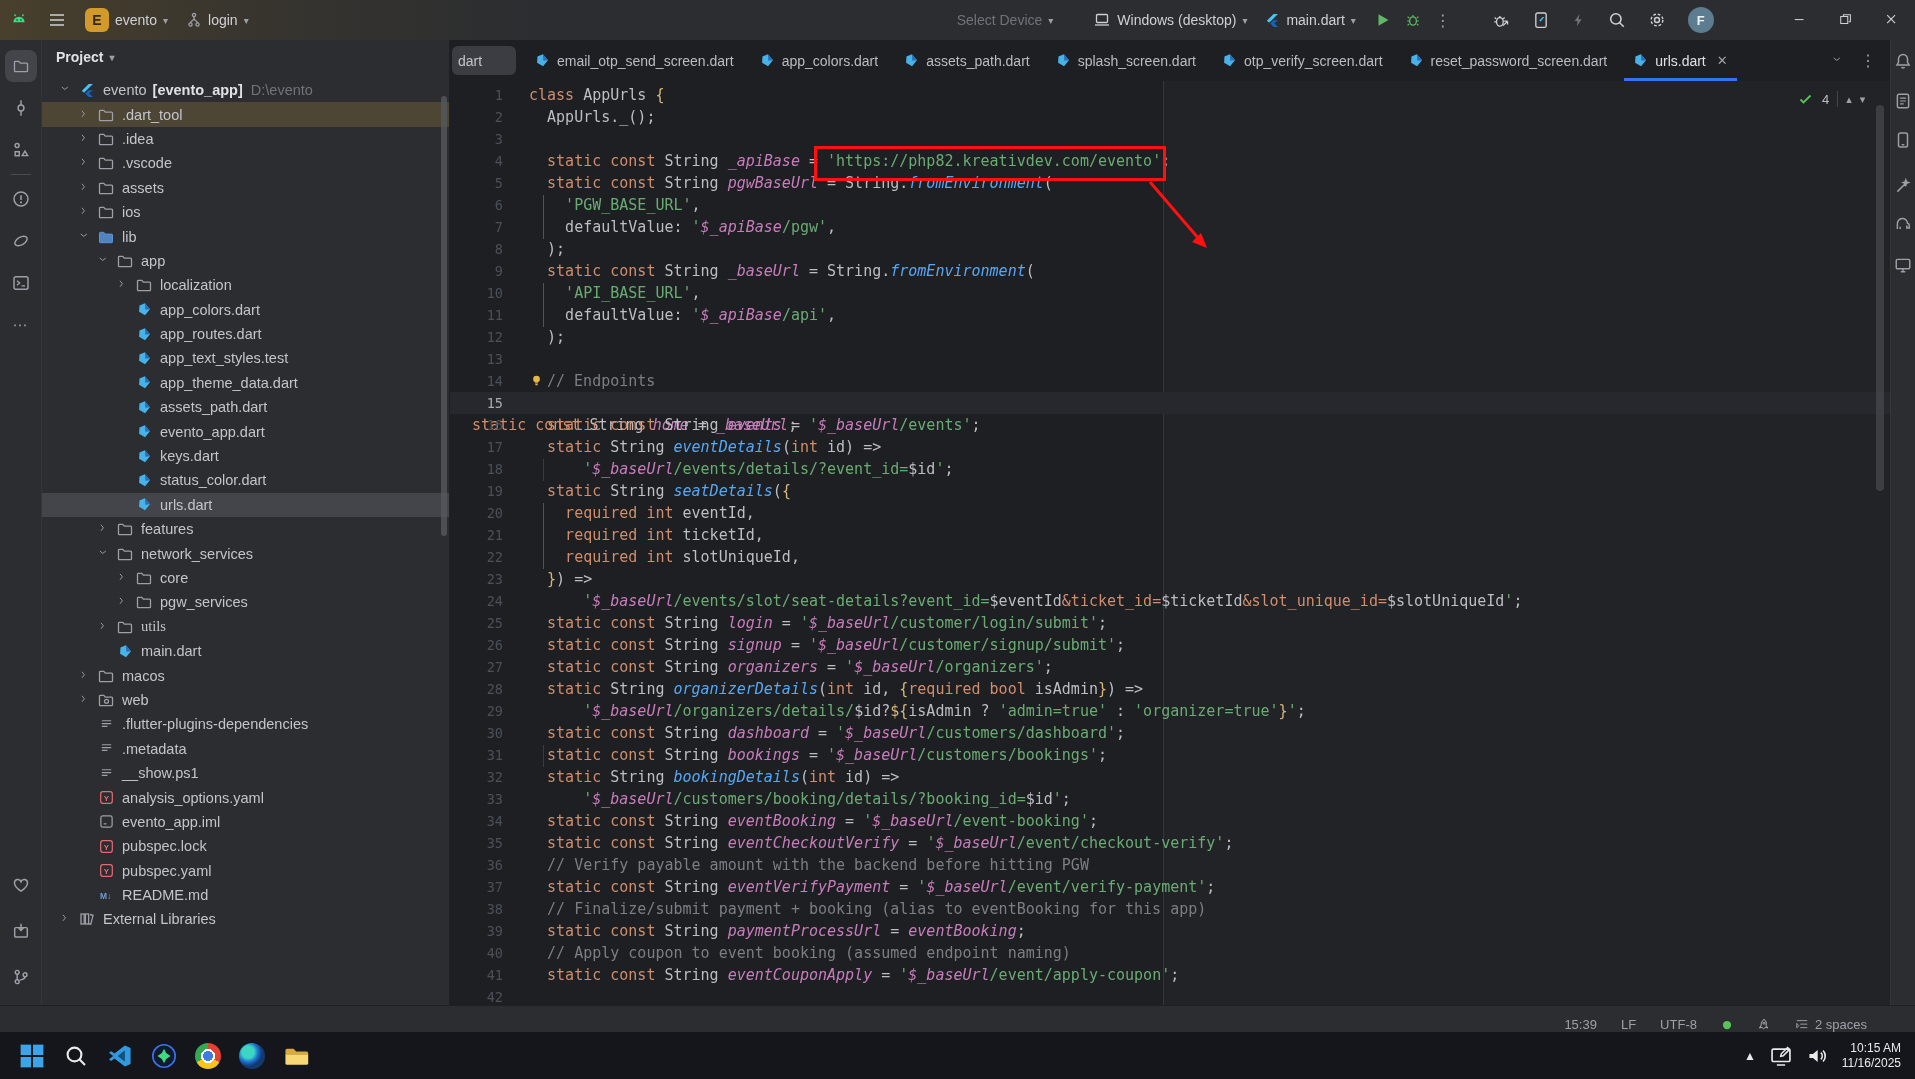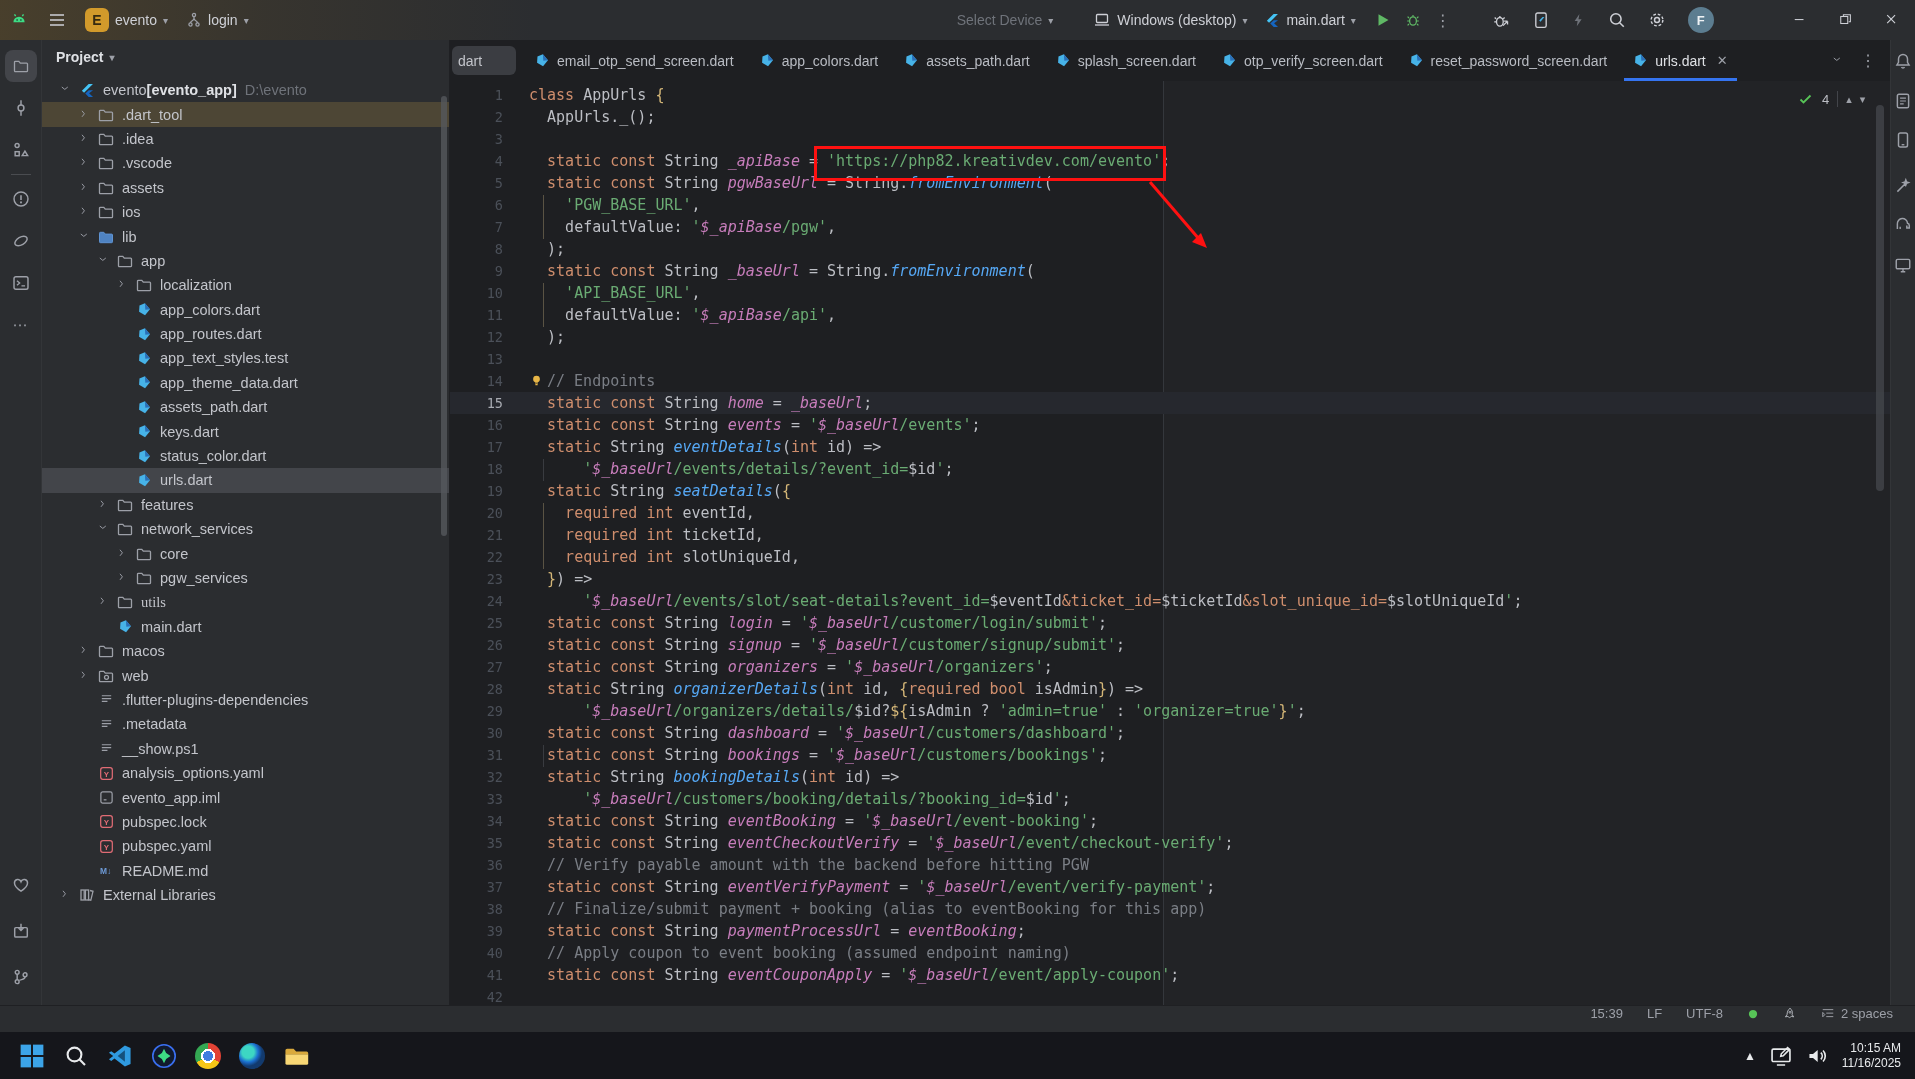--- a/index.html
+++ b/index.html
@@ -32,21 +32,21 @@
   .stripe-div { width:20px; height:1px; background:#4a4c50; margin:8px 0; }
   #stripe-bottom { margin-top:auto; display:flex; flex-direction:column; align-items:center; gap:14px; padding-bottom:12px; }
 
   #panel { position:absolute; left:42px; top:40px; width:408px; height:965px; background:#2b2d30; border-right:1px solid #1f2023; }
   #panel-header { height:34px; display:flex; align-items:center; padding-left:14px; gap:6px;
     color:#dfe1e5; font-size:14px; font-weight:bold; }
   #tree { position:absolute; left:0; top:38px; right:0; bottom:0; overflow:hidden; }
   .trow { height:24.4px; display:flex; align-items:center; font-size:14.5px; color:#c3c5cb; white-space:nowrap; }
   .trow .chv { width:18px; color:#9da0a8; font-size:11px; text-align:center; flex:none; }
   .trow .ic { width:18px; height:18px; flex:none; margin-right:7px; display:flex; align-items:center; justify-content:center; }
-  .trow .tag { font-weight:bold; color:#dfe1e5; }
+  .trow .tag { font-weight:bold; color:#dfe1e5; margin-left:6px; }
   .trow .note { color:#6f737a; margin-left:8px; }
   .trow.context { background:#4d4635; }
   .trow.selected { background:#43454a; }
   .trow.green { background:#2b4539; }
   #tree-scroll { position:absolute; right:2px; top:56px; width:6px; height:440px; background:#55585d; border-radius:3px; opacity:.8; }
 
   
   #tabbar { position:absolute; left:450px; top:40px; width:1440px; height:41px; background:#1e1f22;
     display:flex; align-items:stretch; color:#b9bcc3; font-size:14px; }
   .tab { display:flex; align-items:center; gap:7px; padding:0 13px; position:relative; cursor:default; white-space:nowrap; }
@@ -59,21 +59,21 @@
 
   
   #editor { position:absolute; left:450px; top:81px; width:1440px; height:924px; background:#1e1f22; overflow:hidden; }
   #margin-shade { position:absolute; left:713px; top:0; right:0; bottom:0; background:rgba(255,255,255,.02);
     border-left:1px solid #34373c; pointer-events:none; }
   #code { position:absolute; left:0; top:3px; right:0; font-family:"DejaVu Sans Mono", monospace;
     font-size:15px; line-height:22px; white-space:pre; }
   .cl { height:22px; display:flex; }
   .cl .ln { width:75px; flex:none; text-align:right; padding-right:22px; color:#4b5059; font-size:13.5px; }
   .cl .ct { padding-left:4px; }
-  .cl.cur { background:#26282e; }
+  .cl.cur { background:#26282e;flex-direction:column; }
   .cl.cur .ln { color:#a7aab1; }
   .k{color:#cf8e6d} .t{color:#bcbec4} .f{color:#c77dbb;font-style:italic}
   .m{color:#56a8f5;font-style:italic} .s{color:#6aab73} .c{color:#7a7e85} .b{color:#d5b778}
   .guide { position:absolute; width:1px; background:#5a5344; }
   .guide.gray { background:#393b40; }
   .bulb { display:inline-block; width:16px; height:16px; margin-right:2px; vertical-align:-3px; }
 
   #insp { position:absolute; left:1348px; top:10px; display:flex; align-items:center; gap:8px;
     color:#bcbec4; font-size:13px; font-family:"Liberation Sans",sans-serif; }
   #insp .sep { width:1px; height:16px; background:#43454a; }
@@ -87,21 +87,21 @@
     display:flex; align-items:center; justify-content:center; color:#f11; font-weight:bold; font-size:15px;
     font-family:"Liberation Sans",sans-serif; }
 
   
   #stripe-right { position:absolute; left:1890px; top:40px; width:25px; height:965px; background:#2b2d30;
     border-left:1px solid rgba(255,255,255,.04); display:flex; flex-direction:column; align-items:center; }
   #stripe-right .stripe-ic { width:24px; height:24px; }
 
   
   #statusbar { position:absolute; left:0; top:1005px; width:1915px; height:27px; background:#2b2d30;
-    border-top:1px solid #1f2023; display:flex; align-items:flex-start; color:#9da0a8; font-size:13px; padding:0 4px; }
+    border-top:1px solid #1f2023; display:flex; align-items:flex-end; color:#9da0a8; font-size:13px; padding:0 30px; }
   #crumbs { display:flex; align-items:center; gap:7px; }
   #sb-right { margin-left:auto; display:flex; align-items:center; gap:24px; padding-right:18px; }
   .sb-item { display:flex; align-items:center; gap:6px; }
 
   
   #taskbar { position:absolute; left:0; top:1032px; width:1915px; height:47px; background:#15161b;
     display:flex; align-items:center; padding-left:10px; }
   .tk-ic { width:44px; height:44px; display:flex; align-items:center; justify-content:center; border-radius:6px; }
   #tk-right { margin-left:auto; display:flex; align-items:center; gap:14px; padding-right:14px; color:#e8eaec; }
   #clock { text-align:right; font-size:12px; line-height:15px; color:#e8eaec; }
@@ -464,20 +464,29 @@
         <span>app_theme_data.dart</span>
       </div>
       <div class="trow" style="padding-left: 93px;">
         <span class="ic">
           <svg width="15" height="15" viewBox="0 0 16 16" fill="none">
             <path d="M2.6 3.8L8.4 1.4 13.8 7.6 8.6 14 2.2 10.4z" fill="#47b3e8"></path>
             <path d="M8.4 1.4L13.8 7.6 8.9 8.3z" fill="#2a6fb8"></path>
           </svg>
         </span>
         <span>assets_path.dart</span>
+      </div>
+      <div class="trow" style="padding-left: 93px;">
+        <span class="ic">
+          <svg width="15" height="15" viewBox="0 0 16 16" fill="none">
+            <path d="M2.6 3.8L8.4 1.4 13.8 7.6 8.6 14 2.2 10.4z" fill="#47b3e8"></path>
+            <path d="M8.4 1.4L13.8 7.6 8.9 8.3z" fill="#2a6fb8"></path>
+          </svg>
+        </span>
+        <span>evento_app.dart</span>
       </div>
       <div class="trow" style="padding-left: 93px;">
         <span class="ic">
           <svg width="15" height="15" viewBox="0 0 16 16" fill="none">
             <path d="M2.6 3.8L8.4 1.4 13.8 7.6 8.6 14 2.2 10.4z" fill="#47b3e8"></path>
             <path d="M8.4 1.4L13.8 7.6 8.9 8.3z" fill="#2a6fb8"></path>
           </svg>
         </span>
         <span>keys.dart</span>
       </div>

